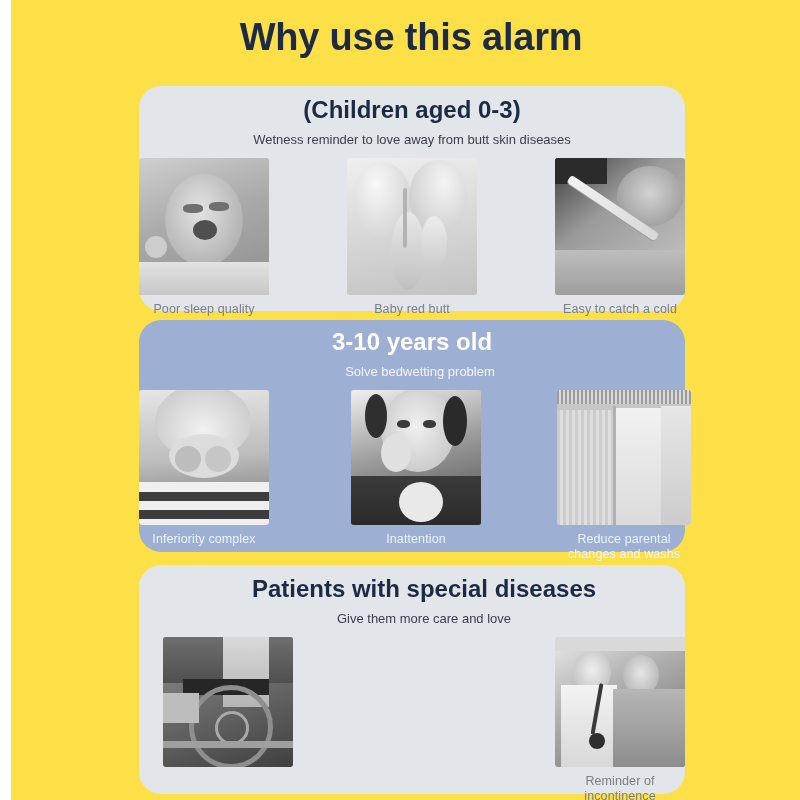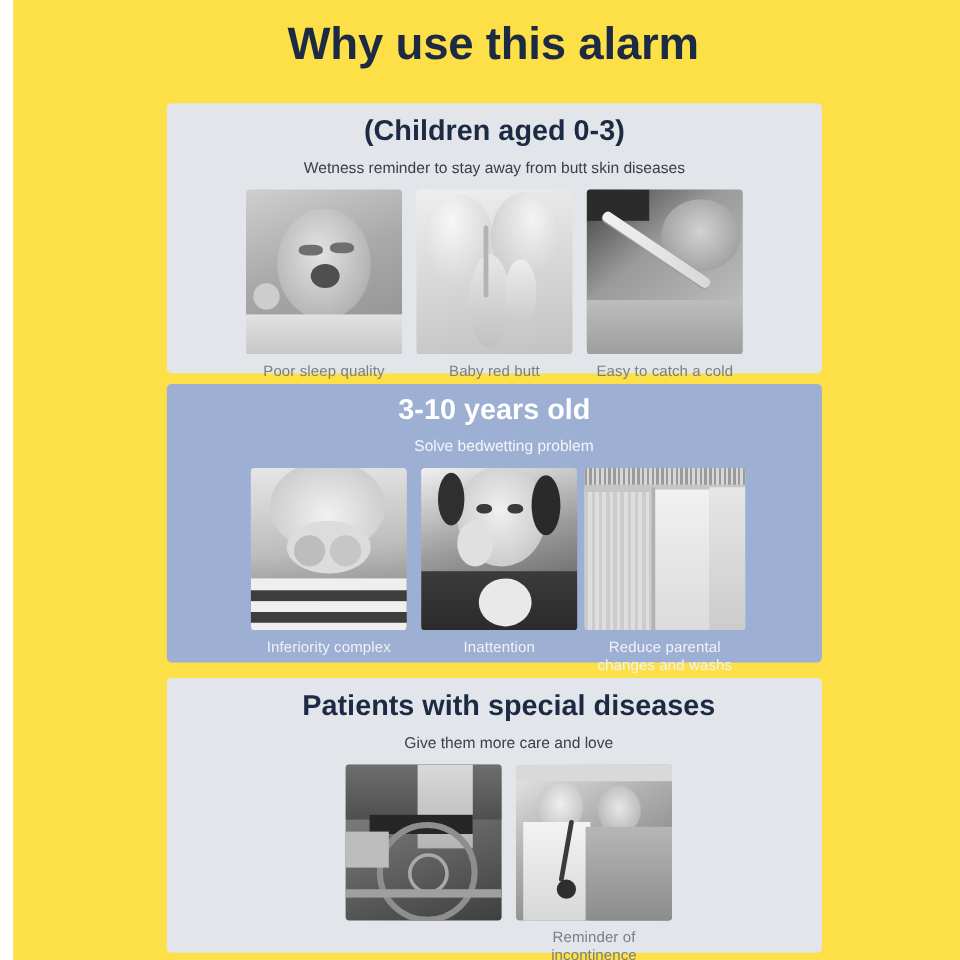--- a/index.html
+++ b/index.html
@@ -27,21 +27,21 @@
     letter-spacing:-0.2px;
     color:#1d2a44;
     line-height:46px;
   }
 
   
   .card {
     position:absolute;
     left:128px;
     width:546px;
-    border-radius:4px;
+    border-radius:22px;
   }
   .card.gray  { background:#e2e5e9; }
   .card.blue  { background:#9dafd2; }
 
   #card-1 { top:86px;  height:225px; }
   #card-2 { top:320px; height:232px; }
   #card-3 { top:565px; height:229px;padding-left:24px; }
 
   .card-title {
     text-align:center;
@@ -60,21 +60,21 @@
     font-size:13px;
     line-height:1.2;
     margin-top:8px;
   }
   .card.gray .card-subtitle { color:#3a414c; }
   .card.blue .card-subtitle { color:#f2f5fb;padding-left:16px; }
 
   
   .tiles {
     display:flex;
-    justify-content:center;
+    justify-content:space-between;
     gap:12px;
     margin-top:11px;
   }
   .tile {
     width:130px;
     display:flex;
     flex-direction:column;
     align-items:center;
   }
   .tile.wide { width:122px; }
@@ -129,21 +129,21 @@
 </style>
 </head>
 <body>
 
 <div class="page">
 
   <div class="page-title">Why use this alarm</div>
 
   <div class="card gray" id="card-1">
     <div class="card-title">(Children aged 0-3)</div>
-    <div class="card-subtitle">Wetness reminder to stay away from butt skin diseases</div>
+    <div class="card-subtitle">Wetness reminder to love away from butt skin diseases</div>
 
     <div class="tiles">
 
       <div class="tile">
         <div class="thumb p-baby">
           <div class="ph">
             <div class="blob" style="width:78px;height:92px;left:26px;top:16px;background:radial-gradient(ellipse at 45% 40%,#e3e3e3,#b5b5b5 70%,#9a9a9a 100%);"></div>
             <div class="blob" style="width:20px;height:9px;left:44px;top:46px;background:#6f6f6f;border-radius:40%;"></div>
             <div class="blob" style="width:20px;height:9px;left:70px;top:44px;background:#6f6f6f;border-radius:40%;"></div>
             <div class="blob" style="width:24px;height:20px;left:54px;top:62px;background:#4f4f4f;"></div>

